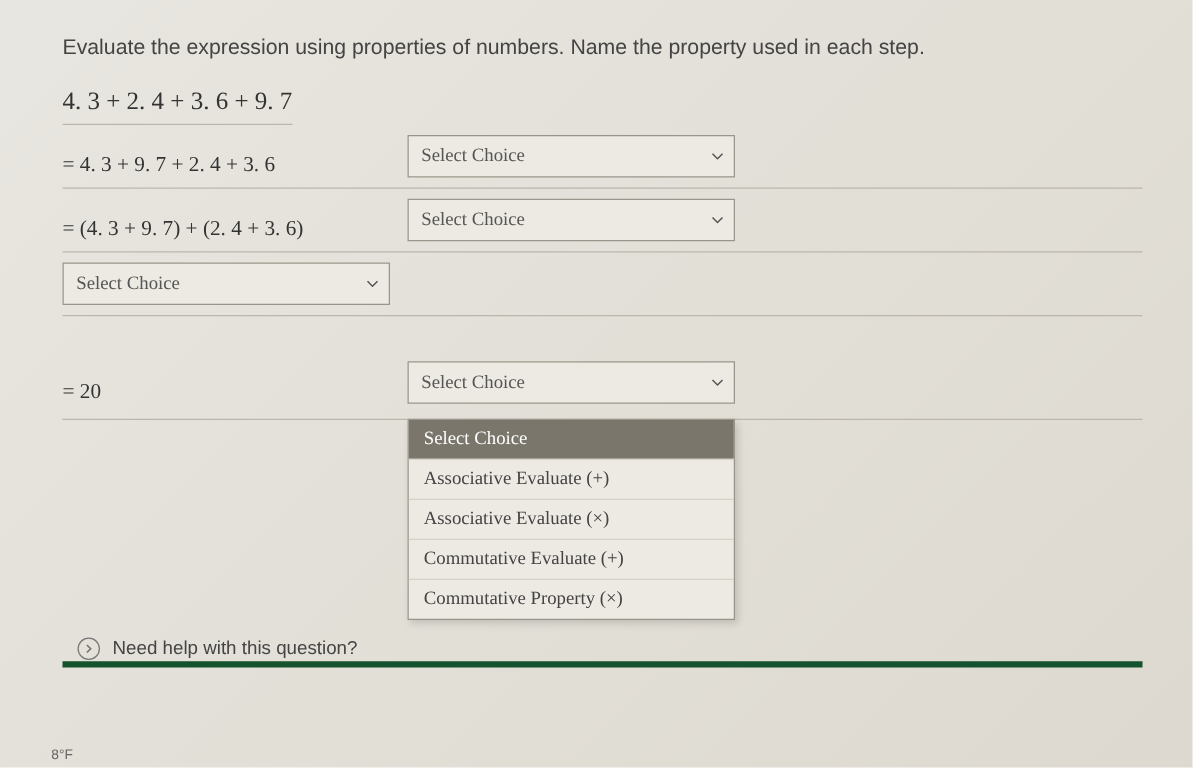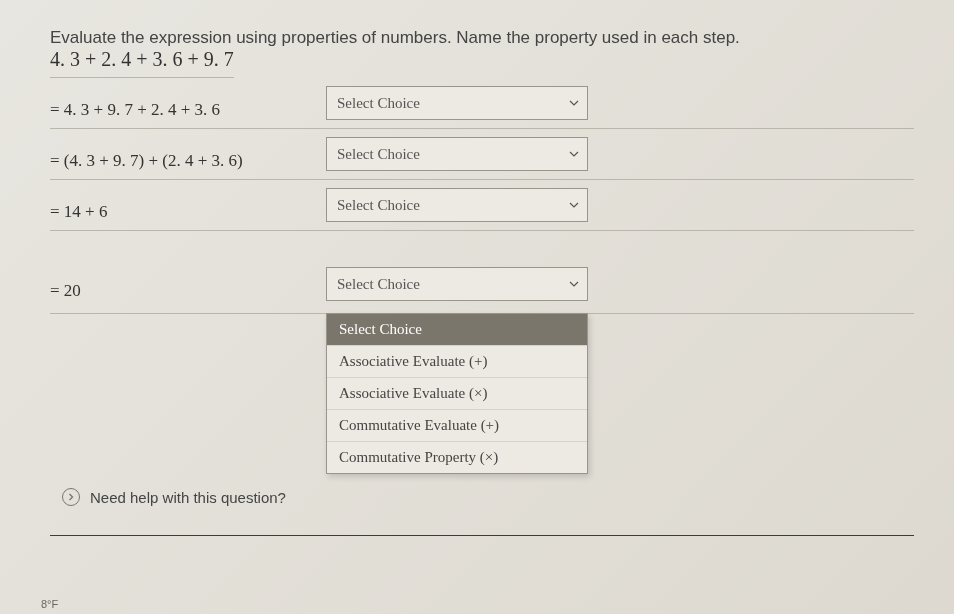--- a/index.html
+++ b/index.html
@@ -9,20 +9,21 @@
   width: 954px;
   height: 614px;
   overflow: hidden;
   color: #3a3a3a;
   position: relative;
 }
 .content { padding: 28px 40px 0 50px; }
 .question-title {
   font-size: 17px;
   color: #444;
+  margin-bottom: 22px;
   font-family: -apple-system, sans-serif;
 }
 .step-wrap { border-bottom: 1px solid #bbb6ac; position: relative; }
 .step-row {
   display: flex;
   align-items: flex-end;
   padding: 8px 0;
   gap: 18px;
 }
 .expr {
@@ -79,25 +80,25 @@
   cursor: pointer;
   border-top: 1px solid #d6d2c8;
 }
 .dropdown-item:first-child {
   background: #7a766c;
   color: #fff;
   border-top: none;
 }
 .help-row {
   display: flex;
-  align-items: flex-end;
+  align-items: flex-start;
   gap: 10px;
-  padding: 10px 0 29px 12px;
+  padding: 10px 0 1px 12px;
   margin-top: 4px;
-  border-bottom: 1px solid #14532d;
+  border-bottom: 5px solid #14532d;
 }
 .help-icon {
   width: 18px; height: 18px;
   border: 1.5px solid #777;
   border-radius: 50%;
   display:flex; align-items:center; justify-content:center;
 }
 .help-text {
   font-family: -apple-system, sans-serif;
   font-size: 15px;
@@ -146,21 +147,20 @@
             <svg viewBox="0 0 10 10">
               <path d="M1 3 L5 7 L9 3" stroke="#555" stroke-width="1.2" fill="none"></path>
             </svg>
           </span>
       </div>
     </div>
   </div>
 
   <div class="step-wrap">
     <div class="step-row">
-      <div class="expr">= 14 + 6</div>
       <div class="select-box">
         <span>Select Choice</span>
         <span class="chev">
             <svg viewBox="0 0 10 10">
               <path d="M1 3 L5 7 L9 3" stroke="#555" stroke-width="1.2" fill="none"></path>
             </svg>
           </span>
       </div>
     </div>
   </div>

